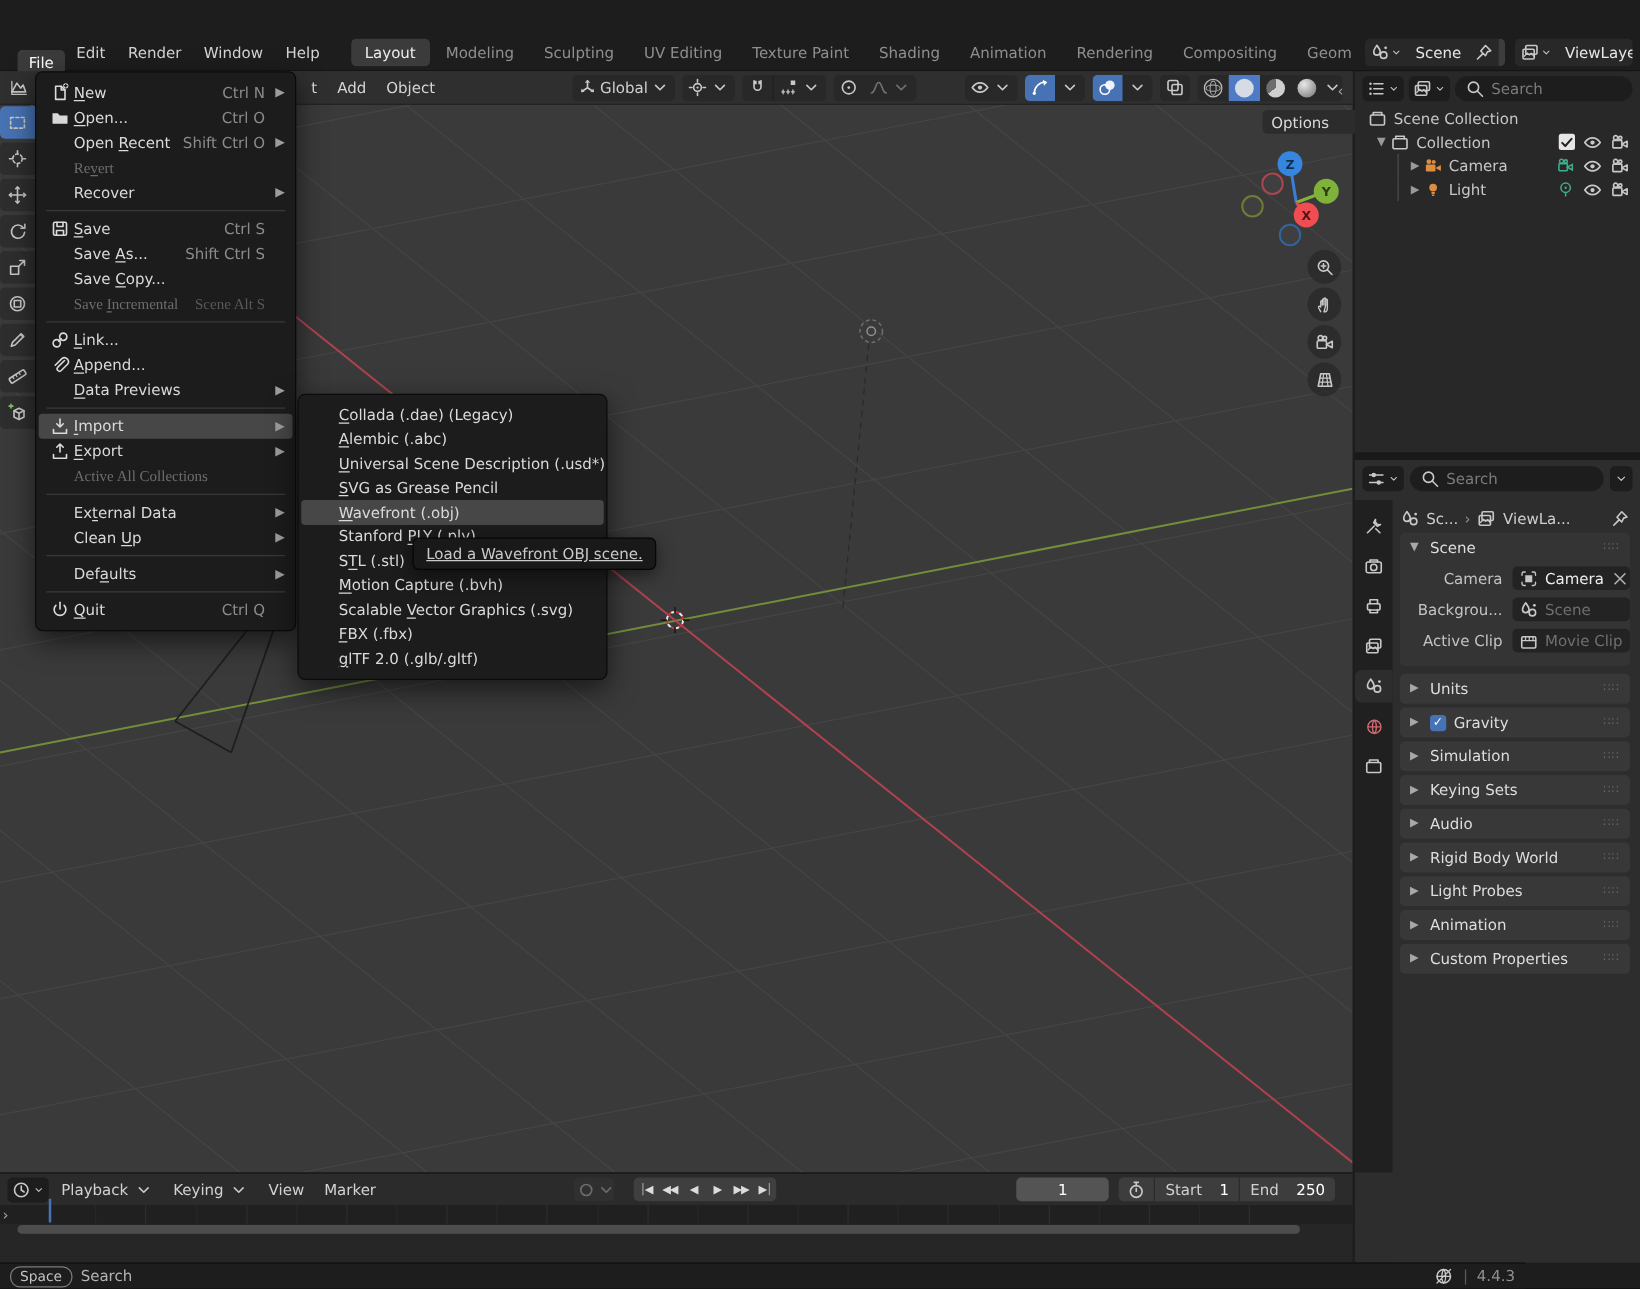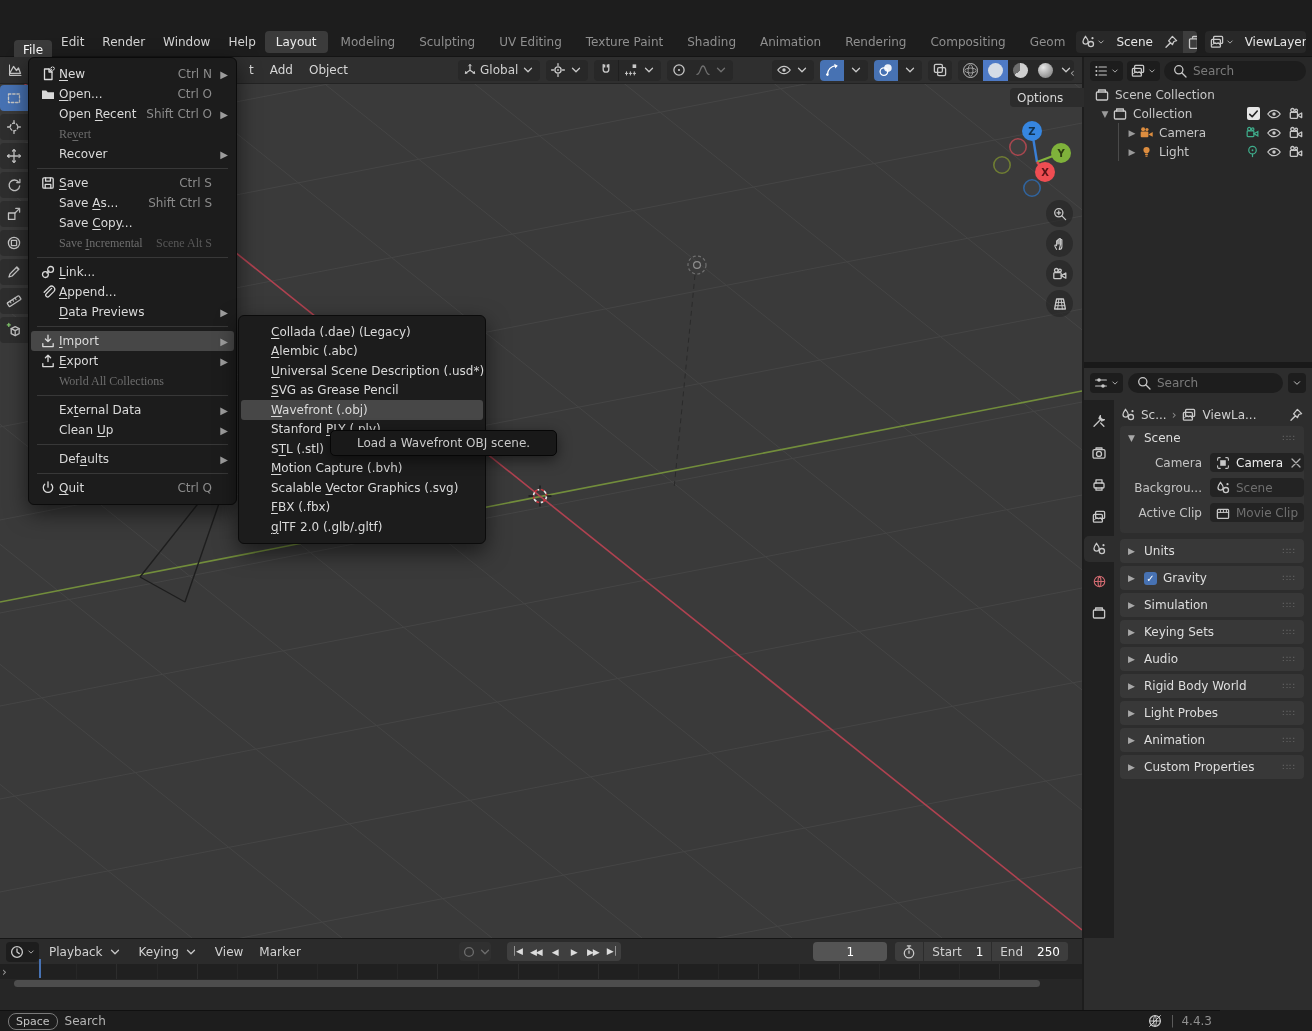--- a/index.html
+++ b/index.html
@@ -52,21 +52,21 @@
   .menu-item.hl{background:#474747;}
   .menu-item.dis{color:#6d6d6d;font-family:Liberation Serif, serif;}
   .menu-item.dis .mi-short{color:#585858;}
   .mi-icon{width:22px;display:flex;justify-content:center;}
   .mi-label{flex:0 0 auto;}
   .mi-label u{text-decoration:underline;text-underline-offset:2px;}
   .mi-fill{flex:1;}
   .mi-short{color:#8b8b8b;padding-right:4px;}
   .mi-sub{width:12px;color:#9d9d9d;font-size:10px;text-align:right;}
   .menu-sep{height:1px;background:#383838;margin:4px 8px;}
-  #tooltip{background:#191919;border:1px solid #060606;border-radius:5px;padding:5px 26px;color:#c9c9c9;box-shadow:0 4px 14px rgba(0,0,0,.5);white-space:nowrap;}
+  #tooltip{background:#191919;border:1px solid #060606;border-radius:5px;padding:5px 10px;color:#c9c9c9;box-shadow:0 4px 14px rgba(0,0,0,.5);white-space:nowrap;text-decoration:underline;}
 
   
   #outliner{left:1084px;top:57px;width:228px;height:305px;background:#282828;}
   #outl-header{display:flex;align-items:center;gap:4px;padding:4px 6px;}
   .hbtn{height:20px;background:#1d1d1d;border-radius:4px;display:flex;align-items:center;padding:0 3px;gap:1px;}
   .searchpill{height:20px;background:#1d1d1d;border-radius:10px;display:flex;align-items:center;gap:5px;padding:0 8px;color:#7b7b7b;flex:1;}
   .otl-row{height:19px;display:flex;align-items:center;color:#c7c7c7;}
   .otl-row .lbl{padding-left:5px;}
   .otl-chev{width:14px;color:#9a9a9a;font-size:9px;text-align:center;}
   .otl-right{margin-left:auto;display:flex;align-items:center;gap:6px;padding-right:8px;}
@@ -123,21 +123,21 @@
 
   <div id="topbar" class="abs">
     <span class="ic" style="margin:0 6px 0 8px"></span>
     <span id="tb-menus" class="row">
         <span class="menu-label active">File</span>
         <span class="menu-label">Edit</span>
         <span class="menu-label">Render</span>
         <span class="menu-label">Window</span>
         <span class="menu-label">Help</span>
       </span>
-    <span id="tb-tabs" class="row" style="gap:2px">
+    <span id="tb-tabs" class="row" style="margin-left:16px;gap:2px">
         <span class="tab active">Layout</span>
         <span class="tab">Modeling</span>
         <span class="tab">Sculpting</span>
         <span class="tab">UV Editing</span>
         <span class="tab">Texture Paint</span>
         <span class="tab">Shading</span>
         <span class="tab">Animation</span>
         <span class="tab">Rendering</span>
         <span class="tab">Compositing</span>
         <span class="tab">Geom</span>
@@ -1255,21 +1255,21 @@
             <path d="M2.8 10.6v3h10.4v-3"></path>
           </svg>
         </span>
     <span class="mi-label"><u>E</u>xport</span>
         <span class="mi-fill"></span>
 
     <span class="mi-sub">▶</span>
   </div>
       <div class="menu-item dis">
     <span class="mi-icon"></span>
-    <span class="mi-label">World All Collections</span>
+    <span class="mi-label">Active All Collections</span>
         <span class="mi-fill"></span>
 
     <span class="mi-sub"></span>
   </div>
       <div class="menu-sep"></div>
       <div class="menu-item">
     <span class="mi-icon"></span>
     <span class="mi-label">Ex<u>t</u>ernal Data</span>
         <span class="mi-fill"></span>
 

